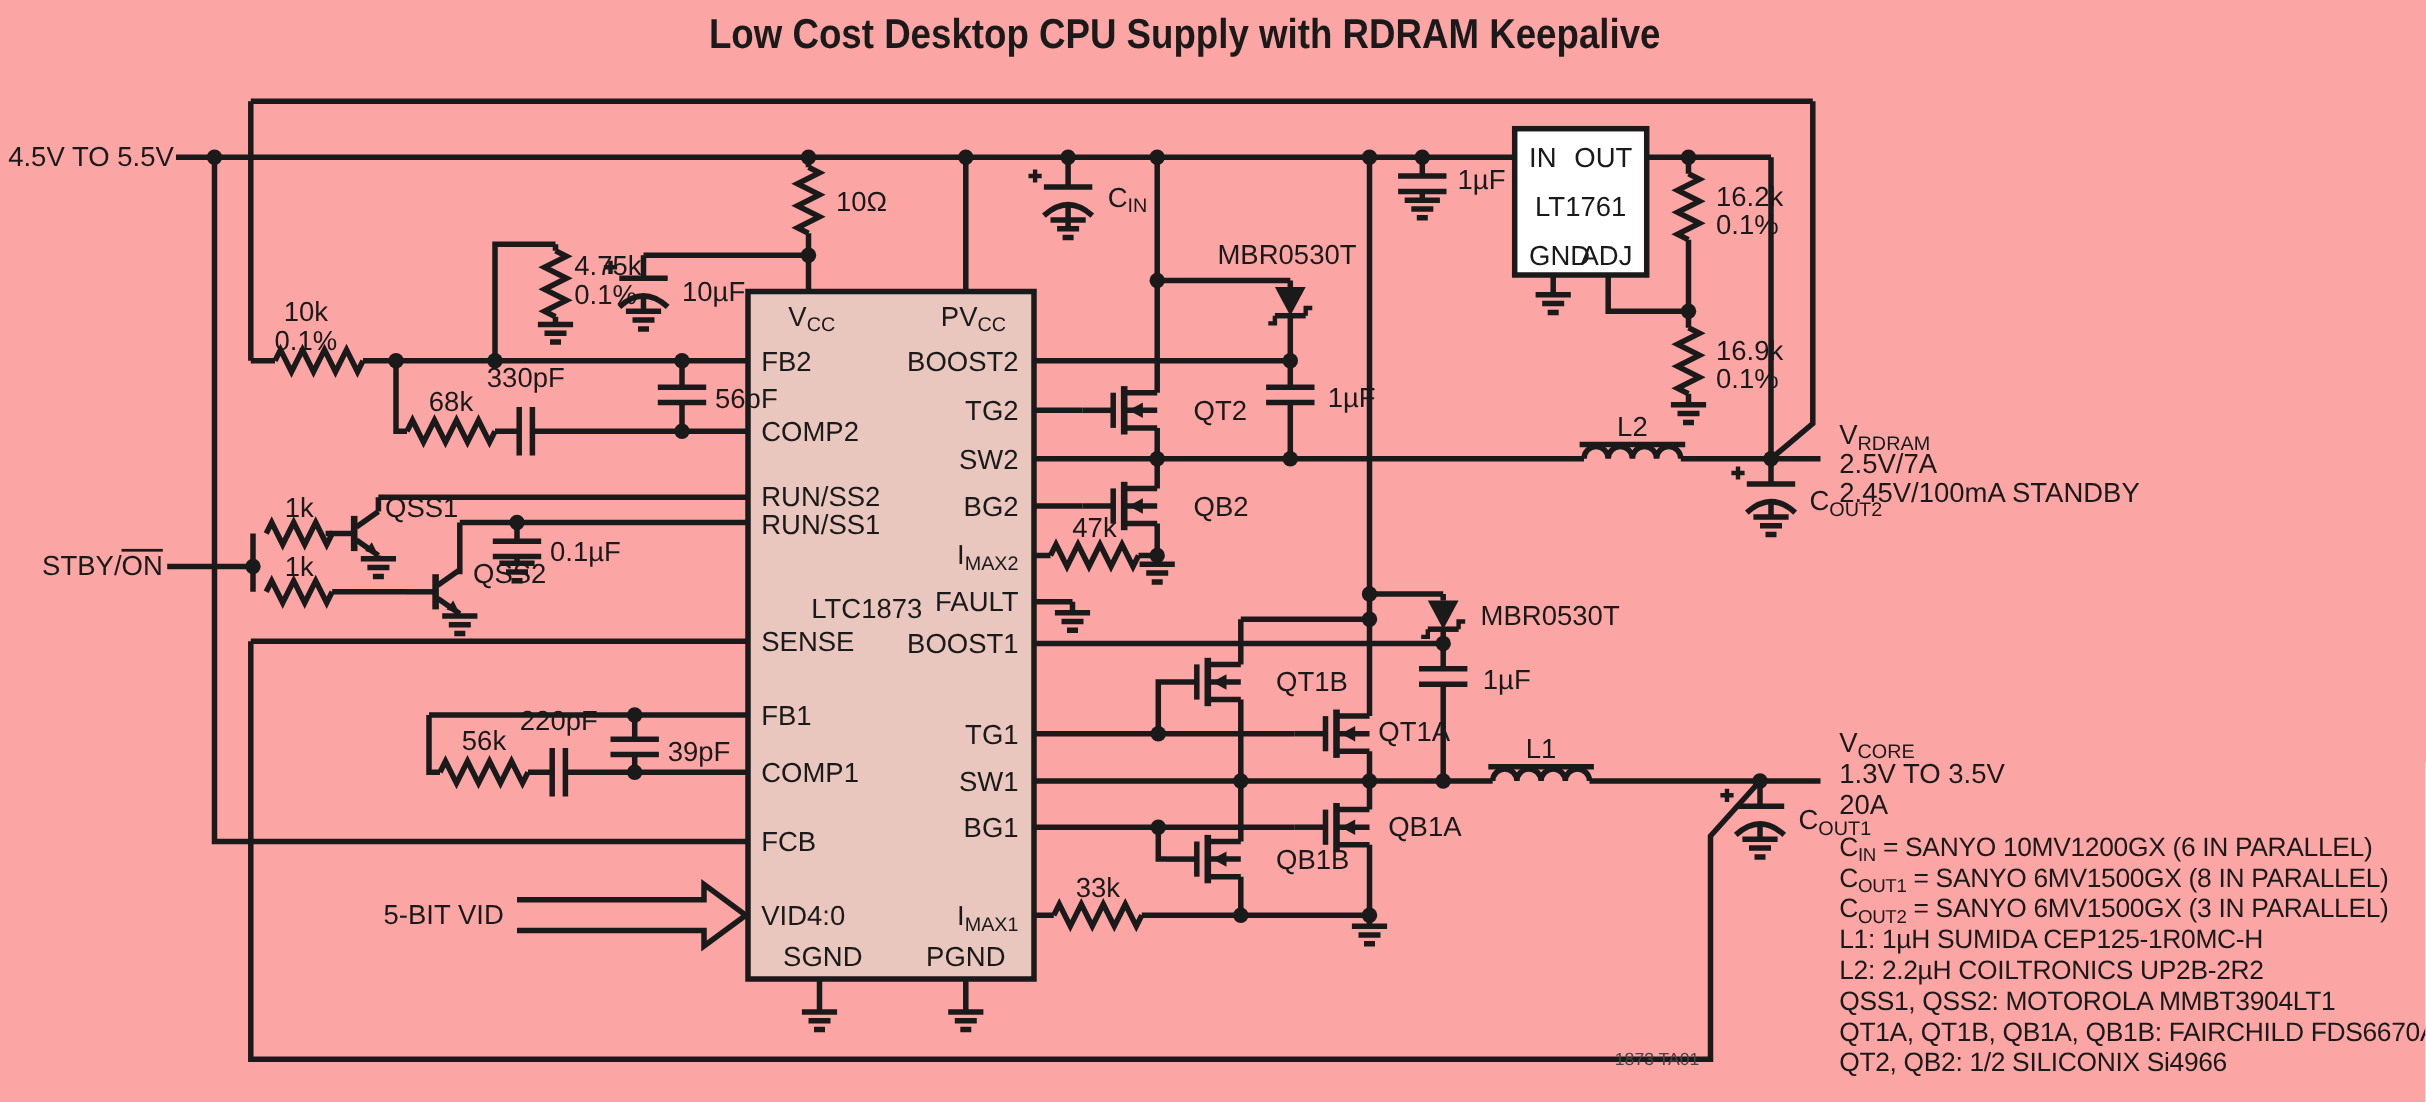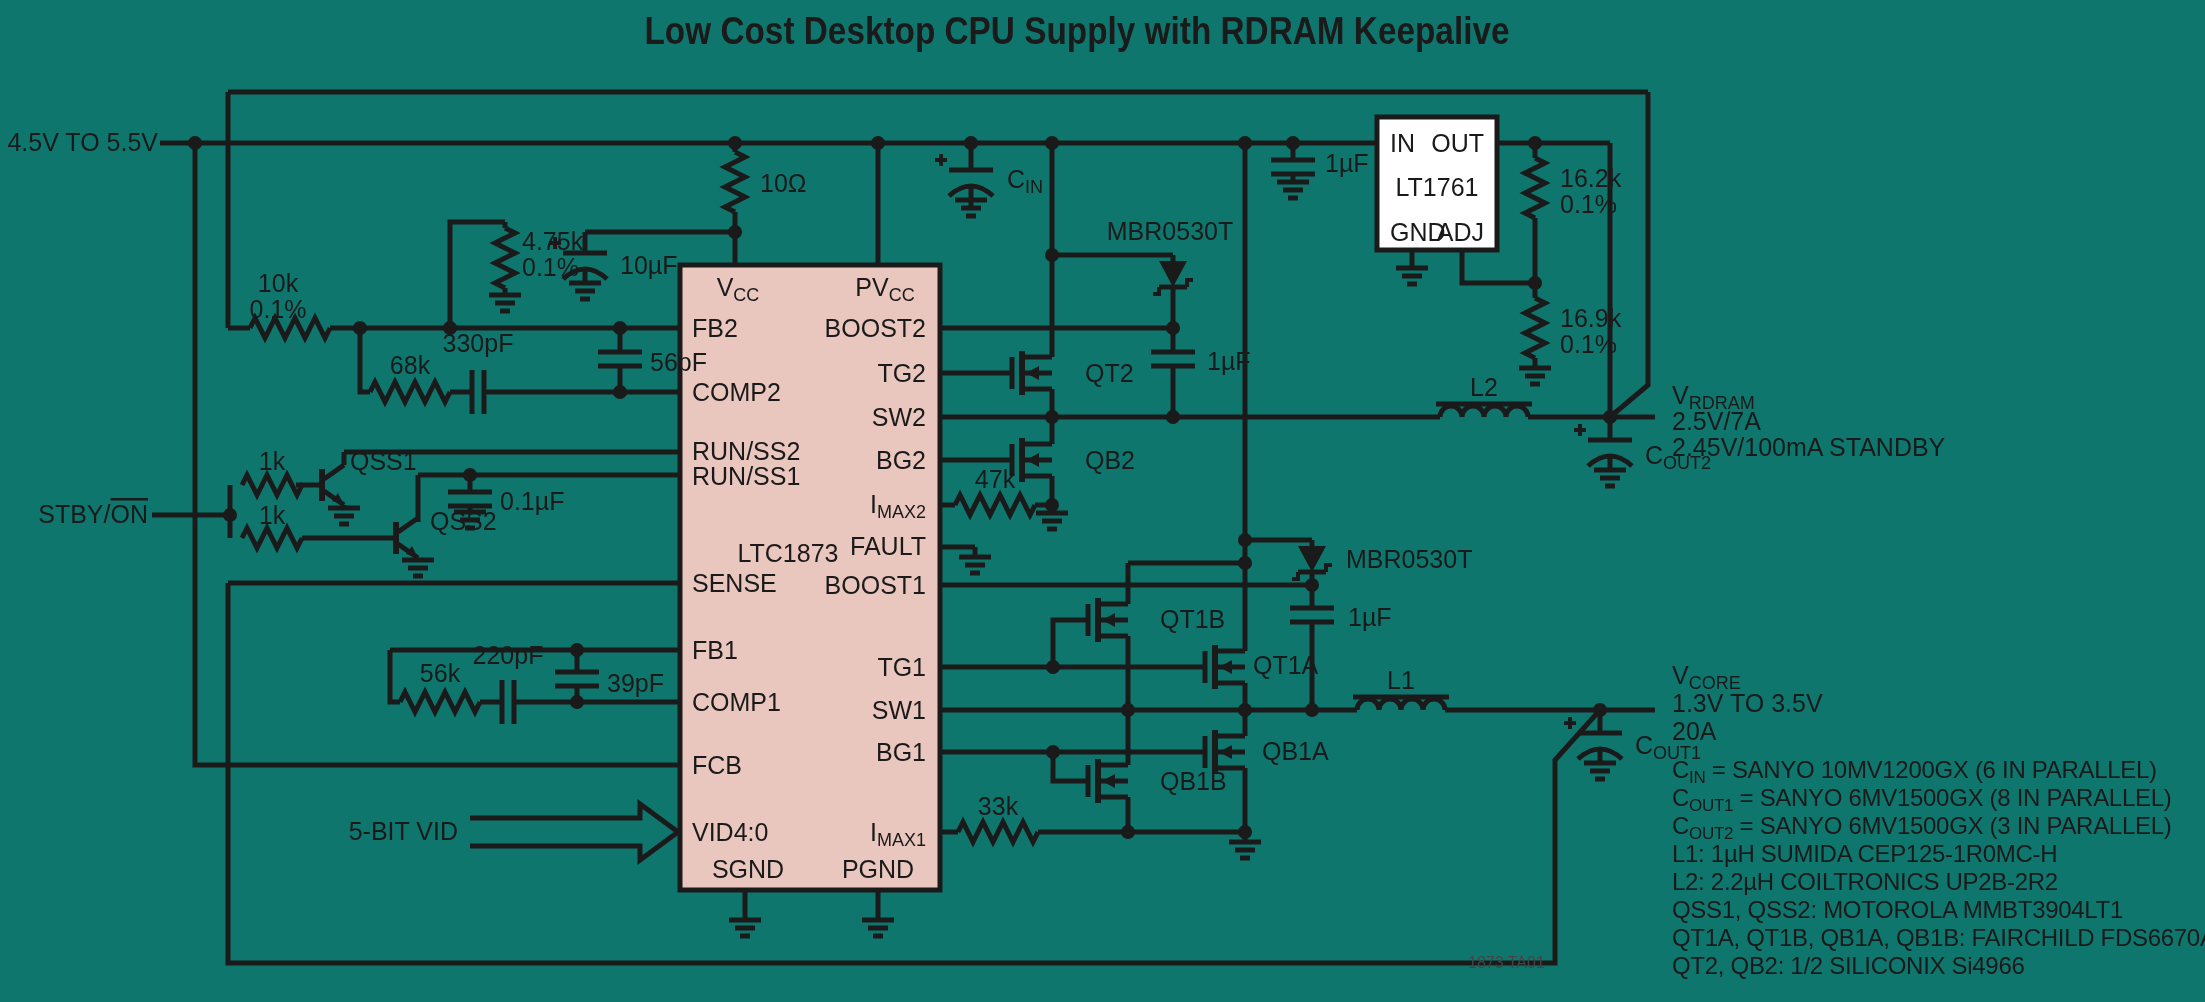--- a/index.html
+++ b/index.html
@@ -1,16 +1,16 @@
 <!DOCTYPE html>
 <html><head>
 <meta charset="utf-8">
 <style>
   html,body{margin:0;padding:0;background:#fff;}
-  .page{width:2205px;height:1002px;position:relative;background:#0f766e;}
+  .page{width:2205px;height:1002px;position:relative;background:#fca5a5;}
   svg{display:block;}
   svg text{font-family:"Liberation Sans","DejaVu Sans",sans-serif;fill:#1a1a1a;}
   .wire{stroke:#1a1a1a;stroke-width:5;fill:none;}
   .thin{stroke:#1a1a1a;stroke-width:4;fill:none;}
   .sym{stroke:#1a1a1a;stroke-width:5;fill:none;}
   .icbox{fill:#e9c6be;stroke:#1a1a1a;stroke-width:5;}
   .ldobox{fill:#ffffff;stroke:#1a1a1a;stroke-width:5;}
   .lbl{font-size:25px;}
   .lbl-s{font-size:18px;}
   .pin{font-size:25px;}

